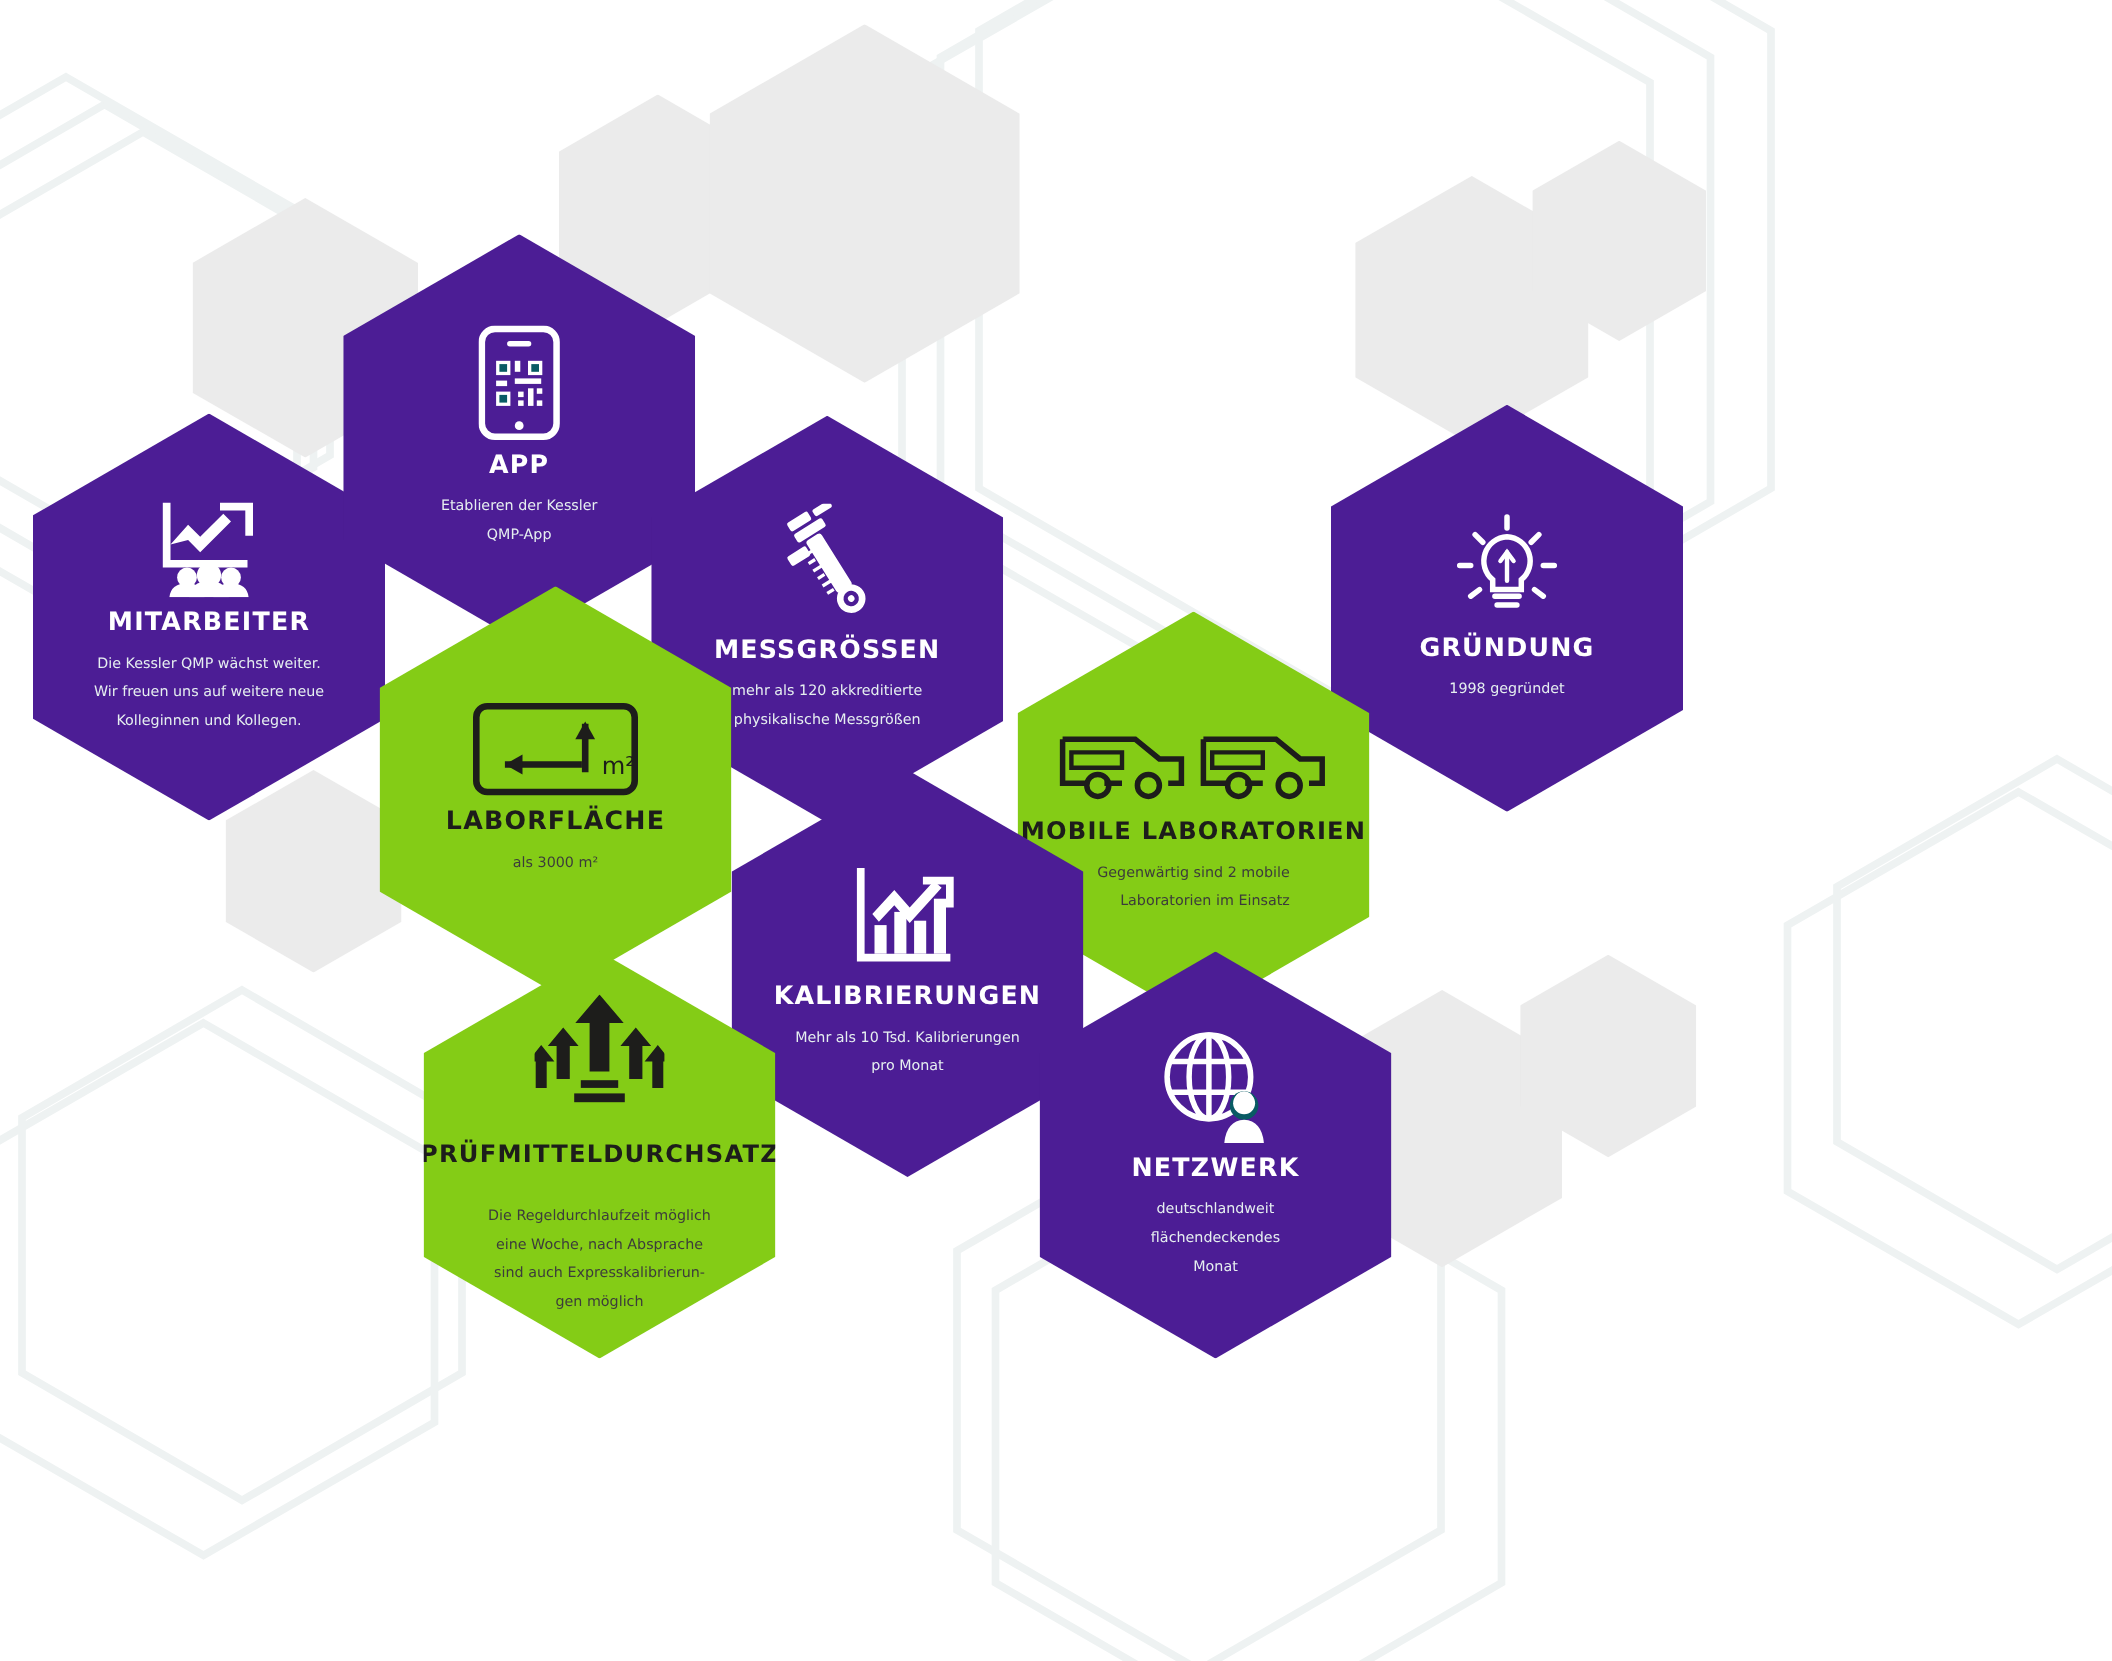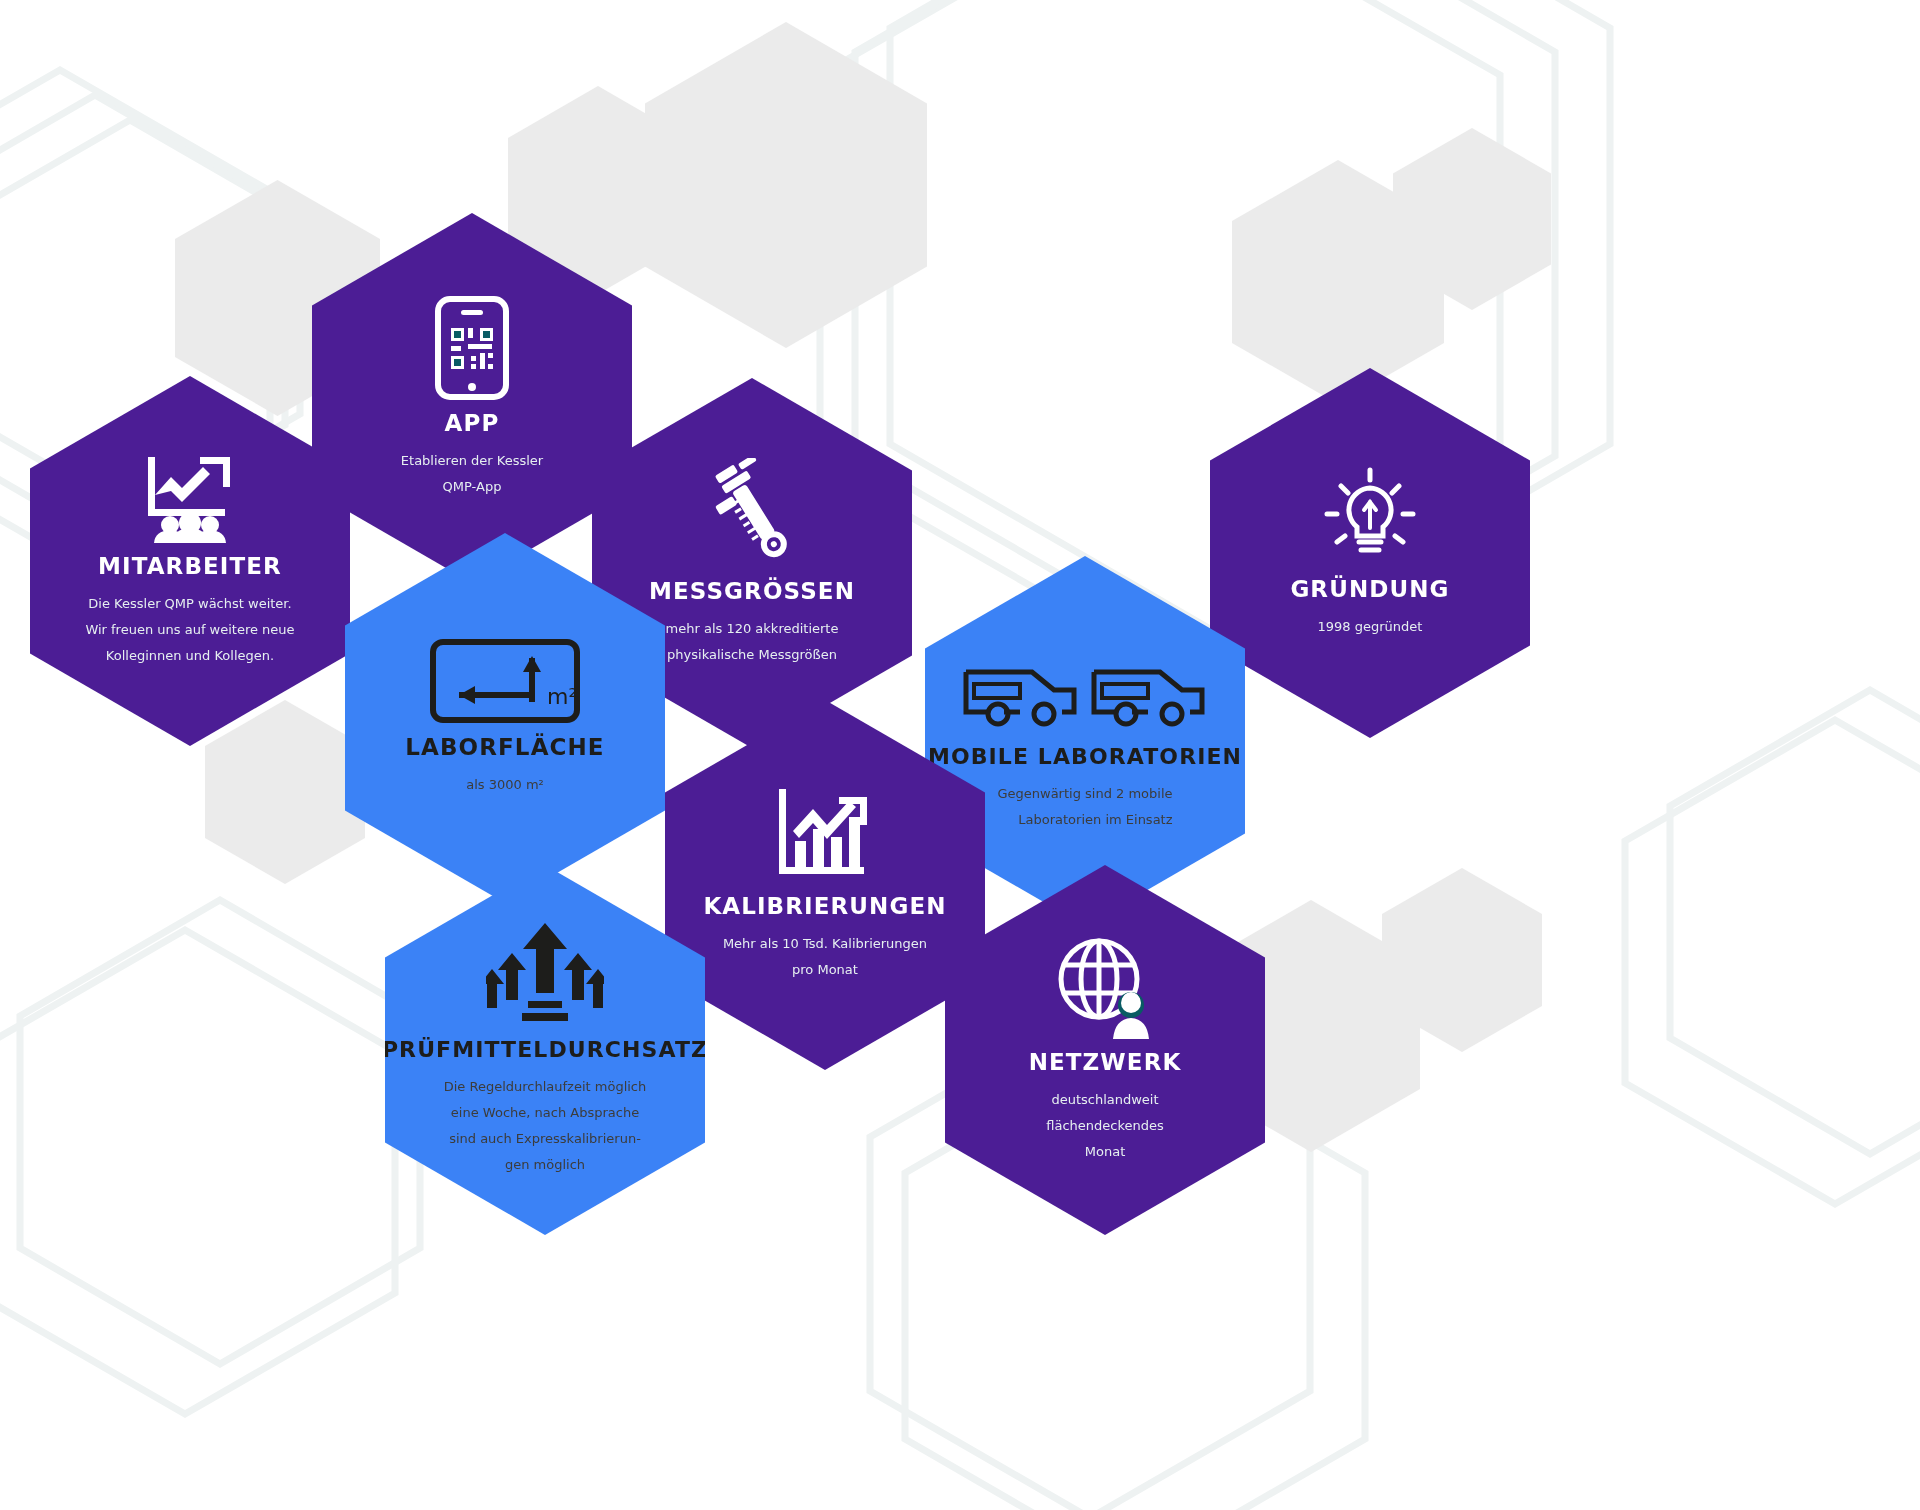--- a/index.html
+++ b/index.html
@@ -25,21 +25,21 @@
     filter:drop-shadow(4px 6px 8px rgba(0,0,0,0.20));
     display:flex;
     flex-direction:column;
     align-items:center;
     justify-content:center;
     box-sizing:border-box;
     z-index:5;
     text-align:center;
   }
   .hex.teal{background:#4c1d95;color:#ffffff;}
-  .hex.gray{background:#3b82f6;color:#1d1d1b;}
+  .hex.gray{background:#84cc16;color:#1d1d1b;}
   .hex .icon{display:block;line-height:0;margin-bottom:10px;}
   .hex .title{
     font-size:23px;letter-spacing:1.1px;font-weight:700;
     margin:0 0 12px 0;white-space:nowrap;
   }
   .hex.gray .title{color:#1d1d1b;}
   .hex .desc{
     font-size:13px;line-height:26px;font-weight:400;
     margin:0;max-width:300px;
   }
@@ -254,21 +254,21 @@
       </span>
       <div class="title">KALIBRIERUNGEN</div>
       <div class="desc">
         <div>Mehr als 10 Tsd. Kalibrierungen</div>
         <div>pro Monat</div>
       </div>
     </div>
   </div>
 
   <div class="hex gray" style="left:385px;top:865px;width:320px;height:370px;">
-    <div class="inner" style="padding:0 10px;">
+    <div class="inner" style="padding:0 10px;gap:19px;">
       <span class="icon">
         <svg width="118" height="104" viewBox="0 0 118 104" aria-hidden="true">
           <g fill="#1d1d1b">
             <path d="M59 0 l22 26 h-13 v44 h-18 v-44 h-13 Z"></path>
             <path d="M26 30 l14 17 h-8 v30 h-12 v-30 h-8 Z"></path>
             <path d="M92 30 l14 17 h-8 v30 h-12 v-30 h-8 Z"></path>
             <path d="M10 40 l12 14 h-7 v22 h-10 v-22 h-7 Z" opacity="0"></path>
             <rect x="42" y="78" width="34" height="7"></rect>
             <rect x="36" y="90" width="46" height="8"></rect>
             <path d="M2 54 l12 14 h-7 v22 h-10 v-22 h-7 Z" opacity="0"></path>

